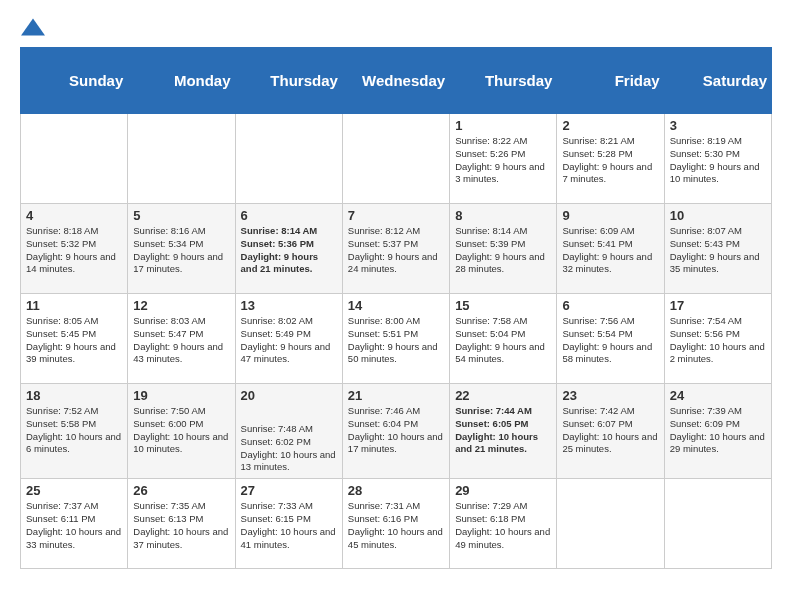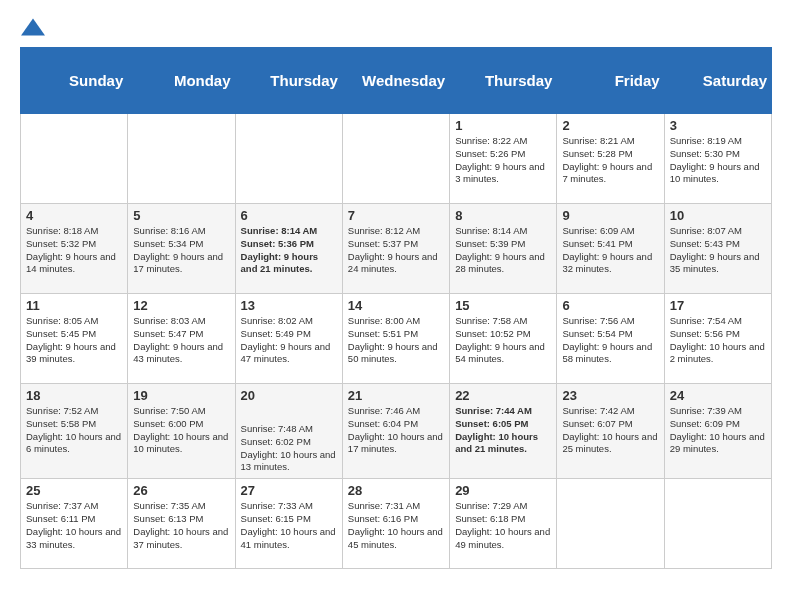--- a/index.html
+++ b/index.html
@@ -218,21 +218,21 @@
           </td>
           <td>
             <div class="day-num">14</div>
             <div class="day-info" style="white-space: pre-line;">Sunrise: 8:00 AM
 Sunset: 5:51 PM
 Daylight: 9 hours and 50 minutes.</div>
           </td>
           <td>
             <div class="day-num">15</div>
             <div class="day-info" style="white-space: pre-line;">Sunrise: 7:58 AM
-Sunset: 10:52 PM
+Sunset: 5:04 PM
 Daylight: 9 hours and 54 minutes.</div>
           </td>
           <td>
             <div class="day-num">6</div>
             <div class="day-info" style="white-space: pre-line;">Sunrise: 7:56 AM
 Sunset: 5:54 PM
 Daylight: 9 hours and 58 minutes.</div>
           </td>
           <td>
             <div class="day-num">17</div>

